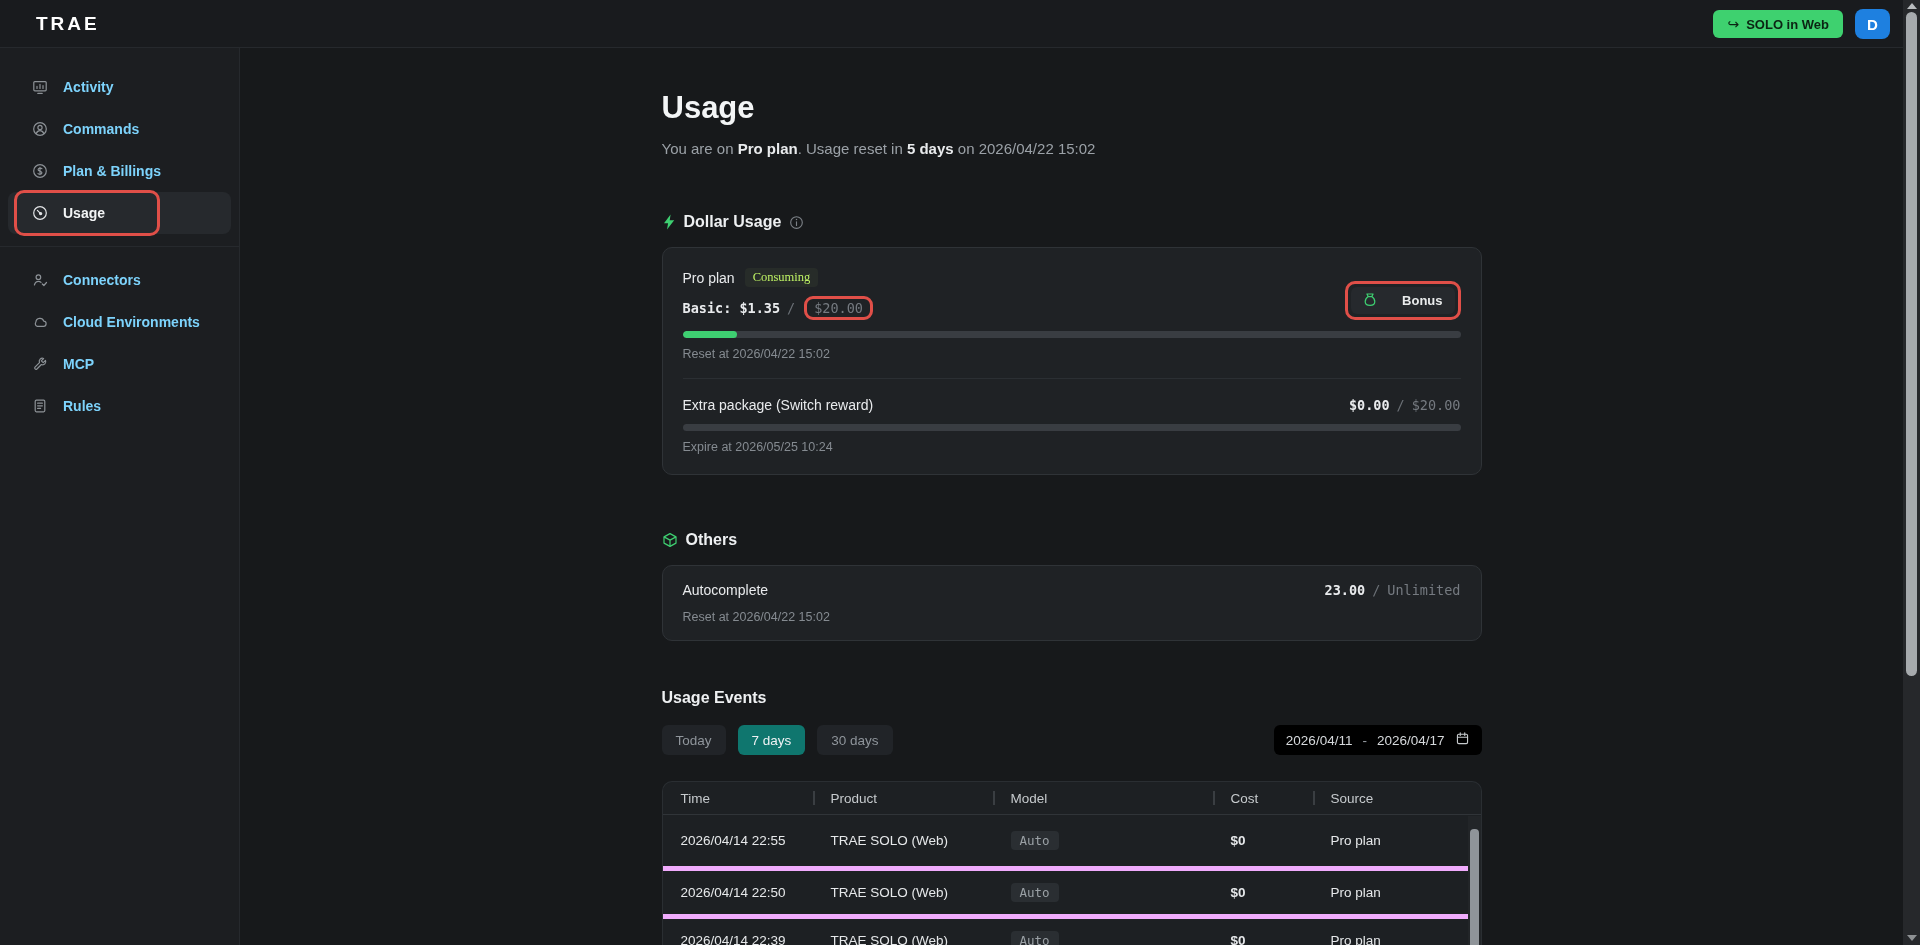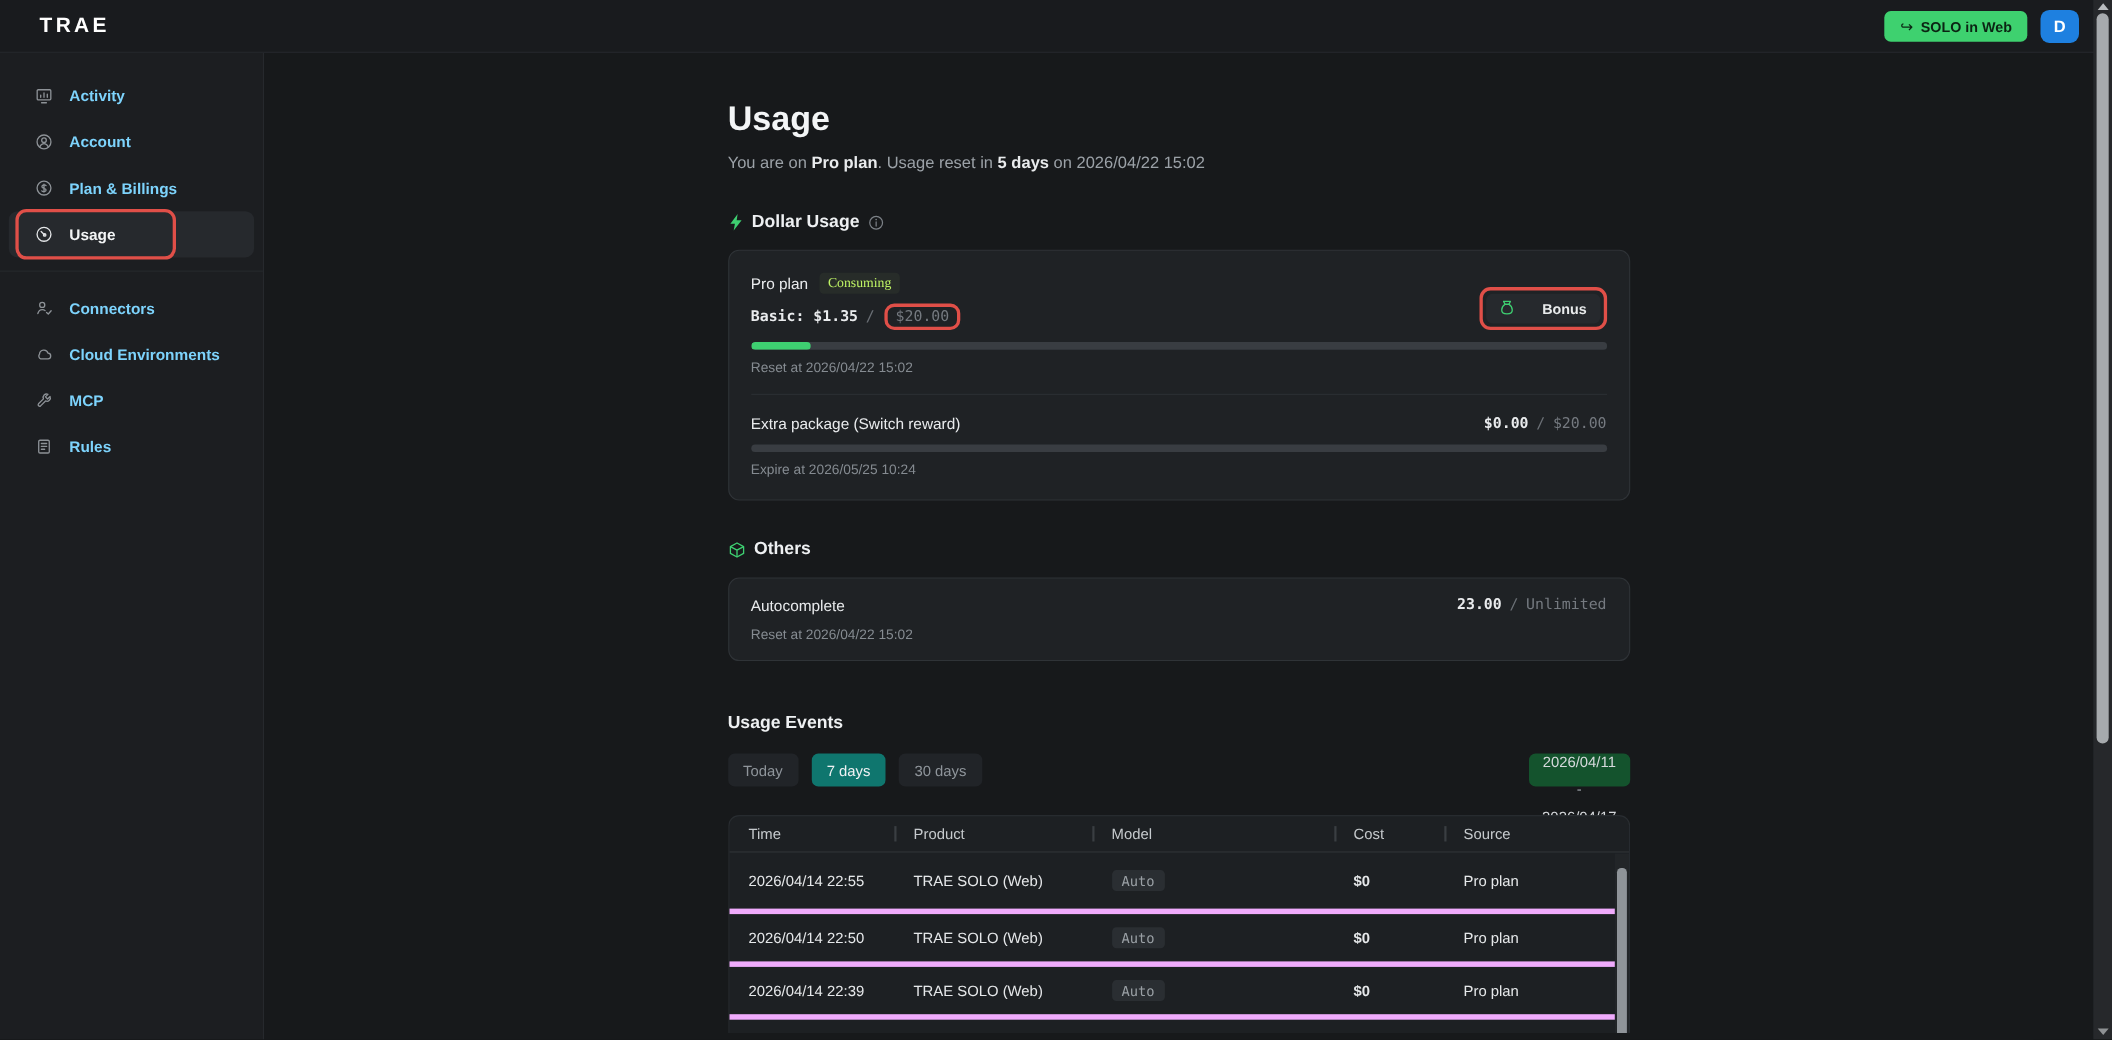--- a/index.html
+++ b/index.html
@@ -70,21 +70,21 @@
   .ann-wrap { border:3px solid #e04f48; border-radius:10px; padding:3px; }
 
   
   .main { position:absolute; left:240px; top:48px; width:1663px; height:897px; overflow:hidden; }
   .content { width:820px; margin:0 auto; }
 
   h1.page-title { margin-top:42px; font-size:31px; font-weight:bold; color:#f3f5f6; }
   .subtitle { margin-top:14px; font-size:15px; color:#9ba1a7; }
   .subtitle b { color:#e9ebed; }
 
-  .section-head { margin-top:36px; display:flex; align-items:center; gap:8px; }
+  .section-head { margin-top:56px; display:flex; align-items:center; gap:8px; }
   .section-head .label { font-size:16px; font-weight:bold; color:#eef0f2; }
   .sec-icon svg { display:block; }
 
   .card {
     margin-top:16px; background:#1f2225; border:1px solid #2f3337; border-radius:10px;
     padding:20px 20px;
   }
 
   .plan-top { display:flex; justify-content:space-between; align-items:flex-end; }
   .plan-name-line { display:flex; align-items:center; }
@@ -112,23 +112,23 @@
 
   
   .events-controls { margin-top:18px; display:flex; align-items:center; }
   .filter-btn {
     height:30px; padding:0 14px; margin-right:12px; border:none; border-radius:6px;
     background:#212428; color:#8f959b; font-size:13.5px; cursor:pointer;
     font-family:"Liberation Sans", sans-serif;
   }
   .filter-btn.active { background:#0f766e; color:#f0f2f4; font-weight:400; }
   .date-range {
-    margin-left:auto; height:30px; background:#14532d; border-radius:6px;
+    margin-left:auto; height:30px; background:#000000; border-radius:6px;
     display:flex; align-items:center; gap:10px; padding:0 12px;
-    color:#d6d9dc; font-size:13.5px; cursor:pointer;flex-direction:column;
+    color:#d6d9dc; font-size:13.5px; cursor:pointer;
   }
   .date-range .dash { color:#9aa0a6; }
 
   .events-table {
     margin-top:26px; height:198px; background:#1d2023;
     border:1px solid #2a2e32; border-bottom:none; border-radius:10px 10px 0 0;
     position:relative; overflow:hidden;
   }
   .thead { display:flex; align-items:center; height:33px; border-bottom:1px solid #303438; }
   .th { position:relative; padding-left:18px; font-size:13.5px; color:#c6cacd; }
@@ -179,21 +179,21 @@
     <span>Activity</span>
   </div>
   <div class="side-item">
     <span class="sicon">
       <svg viewBox="0 0 16 16" fill="none" stroke="currentColor" stroke-width="1.2" stroke-linecap="round">
         <circle cx="8" cy="8" r="6.3"></circle>
         <circle cx="8" cy="6.4" r="2.1"></circle>
         <path d="M4.2 12.5c.8-1.9 2.2-2.9 3.8-2.9s3 1 3.8 2.9"></path>
       </svg>
     </span>
-    <span>Account</span>
+    <span>Commands</span>
   </div>
   <div class="side-item">
     <span class="sicon">
       <svg viewBox="0 0 16 16" fill="none" stroke="currentColor" stroke-width="1.2" stroke-linecap="round">
         <circle cx="8" cy="8" r="6.3"></circle>
         <path d="M8 4.4v7.2 M9.9 5.7c-.7-.8-3.8-1-3.8 1.1 0 2 3.8.9 3.8 3 0 1.9-3.1 1.8-3.9.7"></path>
       </svg>
     </span>
     <span>Plan &amp; Billings</span>
   </div>

